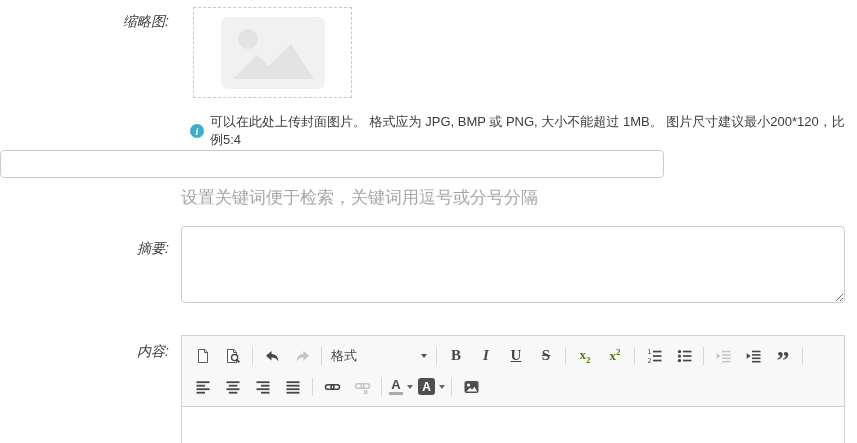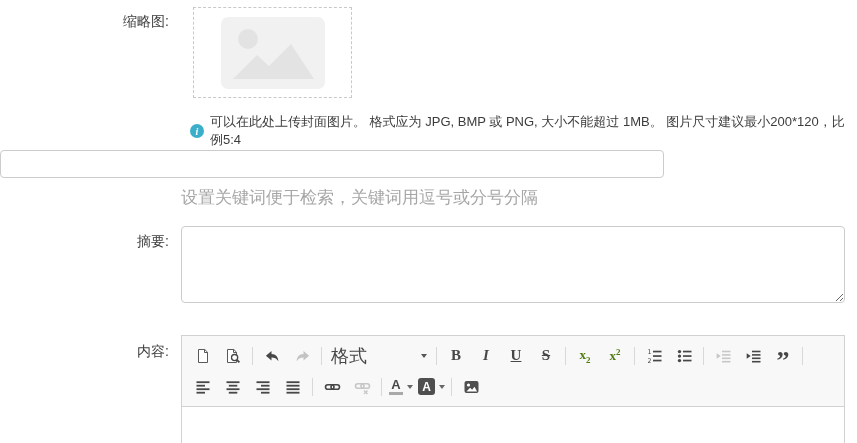--- a/index.html
+++ b/index.html
@@ -4,21 +4,21 @@
 <style>
   html,body{margin:0;padding:0;}
   body{
     width:857px;height:443px;overflow:hidden;background:#fff;
     font-family:"Liberation Sans",sans-serif;color:#404040;
   }
   .page{position:relative;width:857px;height:443px;}
   .row{position:absolute;left:0;display:flex;}
   .flabel{
     width:181px;box-sizing:border-box;padding-right:12px;text-align:right;
-    font-size:14px;color:#404040;flex:none;
+    font-size:14px;color:#404040;flex:none;font-style:italic;
   }
   
   #row-thumb{top:7px;}
   #row-thumb .flabel{padding-top:6px;}
   .upload-box{
     margin-left:12px;width:157px;height:89px;border:1px dashed #c9c9c9;
     background:#fff;display:flex;align-items:center;justify-content:center;cursor:pointer;
   }
   
   #row-hint{top:113px;left:190px;align-items:center;gap:6px;font-size:13px;color:#3c3c3c;}
@@ -29,21 +29,21 @@
   }
   
   #row-keywords{top:150px;align-items:center;}
   .text-input{
     width:664px;box-sizing:border-box;height:28px;border:1px solid #ccc;border-radius:4px;
     padding:0 8px;font:13px "Liberation Sans",sans-serif;color:#404040;outline:none;
   }
   #kw-help{top:186px;left:181px;font-size:17px;color:#a6a6a6;}
   
   #row-summary{top:226px;}
-  #row-summary .flabel{padding-top:7px;}
+  #row-summary .flabel{padding-top:7px;margin-top:7px;}
   .summary-area{
     width:664px;height:77px;box-sizing:border-box;border:1px solid #ccc;border-radius:4px;
     padding:4px 8px;font:13px "Liberation Sans",sans-serif;color:#404040;outline:none;resize:both;
   }
   
   #row-content{top:335px;}
   #row-content .flabel{padding-top:8px;}
   .editor{width:664px;box-sizing:border-box;border:1px solid #d1d1d1;background:#fff;}
   .toolbar{background:#f8f8f8;border-bottom:1px solid #d1d1d1;padding:4px 6px;}
   .tb-row{display:flex;align-items:center;height:31px;}
@@ -54,21 +54,21 @@
   .sep{width:1px;height:18px;background:#d8d8d8;margin:0 4px;flex:none;}
   .glyph{font-family:"Liberation Serif",serif;font-weight:bold;font-size:15px;color:#474747;}
   .g-italic{font-style:italic;}
   .g-under{text-decoration:underline;}
   .g-strike{text-decoration:line-through;}
   .g-subsup{font-family:"Liberation Serif",serif;font-weight:bold;font-size:13px;color:#4d7c0f;}
   .g-subsup sub,.g-subsup sup{font-size:9px;}
   .g-quote{font-family:"Liberation Serif",serif;font-weight:bold;font-size:26px;color:#474747;
     line-height:10px;padding-top:10px;}
   .combo{width:96px;height:25px;display:flex;align-items:center;padding:0 5px;
-    font-size:18px;color:#474747;cursor:pointer;flex:none;}
+    font-size:13px;color:#474747;cursor:pointer;flex:none;}
   .combo-arrow{margin-left:auto;width:0;height:0;border-left:3.5px solid transparent;
     border-right:3.5px solid transparent;border-top:4px solid #555;}
   .dd-arrow{width:0;height:0;border-left:3.5px solid transparent;
     border-right:3.5px solid transparent;border-top:4px solid #666;margin-left:4px;}
   .a-wrap{display:flex;flex-direction:column;align-items:center;}
   .a-letter{font-weight:bold;font-size:13px;line-height:13px;color:#474747;}
   .a-bar{display:block;width:14px;height:3px;background:#a9a9a9;margin-top:1px;}
   .a-box{width:17px;height:17px;background:#4f4f4f;border-radius:3px;color:#fff;
     display:flex;align-items:center;justify-content:center;font-weight:bold;font-size:12px;}
   .editor-body{height:80px;background:#fff;cursor:text;}

